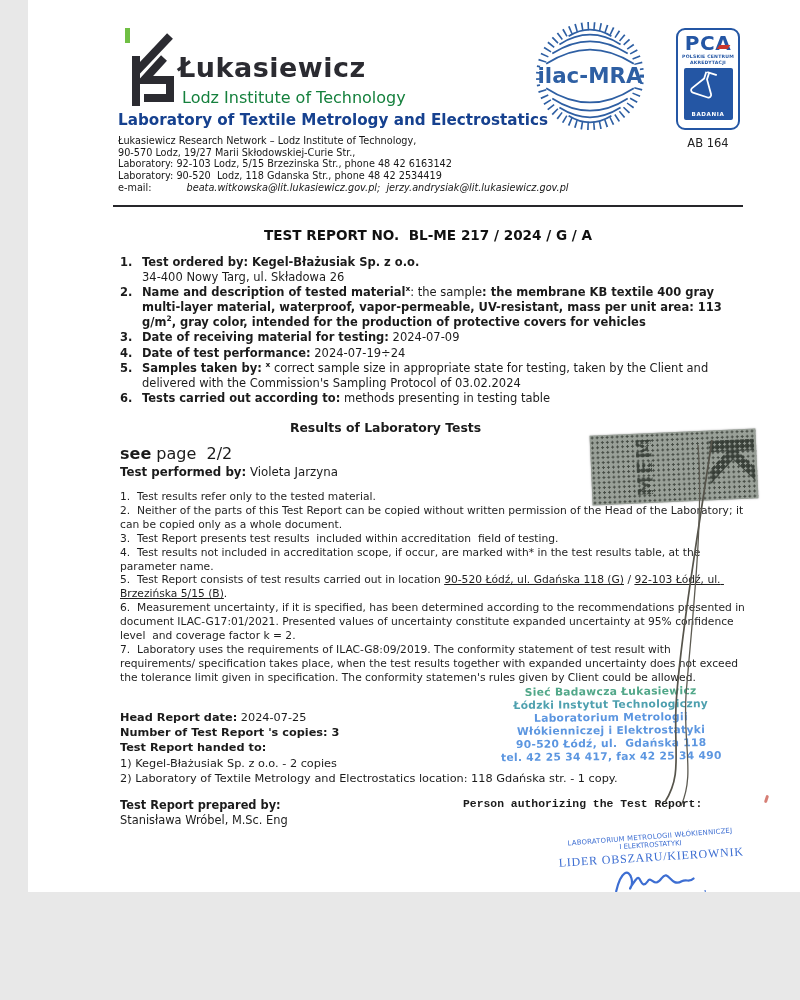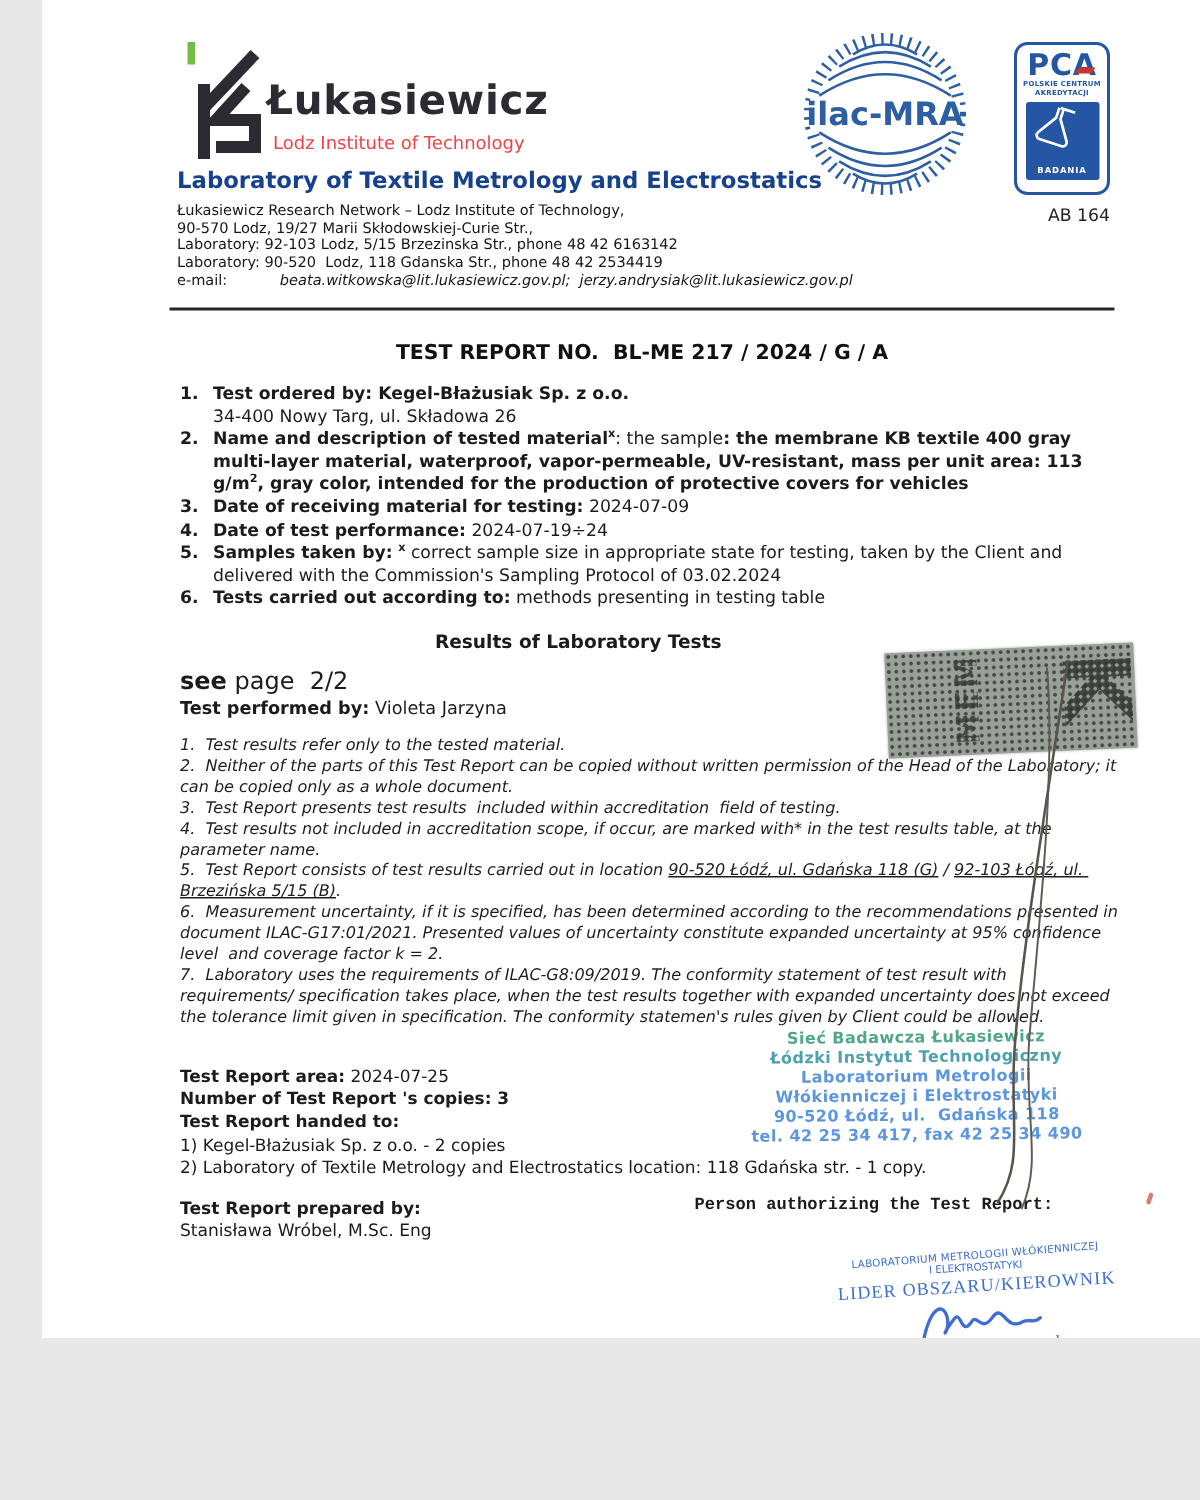--- a/index.html
+++ b/index.html
@@ -3,48 +3,48 @@
 <meta charset="utf-8">
 <style>
   html,body{margin:0;padding:0;background:#e8e8e8;}
   .page{position:relative;width:800px;height:892px;background:#ffffff;
         font-family:"DejaVu Sans",sans-serif;color:#1b1b1b;overflow:hidden;margin-left:28px;}
   [data-bind]{white-space:pre-wrap;}
 
   
   .logo-mark{position:absolute;left:92px;top:26px;}
   .logo-title{position:absolute;left:150px;top:52px;font-size:27px;font-weight:bold;color:#2b2b31;letter-spacing:0.5px;}
-  .logo-sub{position:absolute;left:154px;top:88px;font-size:12px;color:#ef4444;}
+  .logo-sub{position:absolute;left:154px;top:88px;font-size:16px;color:#15803d;}
   .lab-title{position:absolute;left:90px;top:111px;font-size:15.2px;font-weight:bold;color:#16418f;}
   .addr{position:absolute;left:90px;top:135px;font-size:9.7px;line-height:11.7px;color:#161616;}
   .addr .email-line em{font-style:italic;padding-left:32px;}
   .ilac{position:absolute;left:508px;top:22px;}
   .pca-box{position:absolute;left:648px;top:28px;width:64px;height:102px;border:2.5px solid #2456a4;border-radius:9px;
            background:#fff;box-sizing:border-box;text-align:center;}
   .pca-acronym{font-size:20px;font-weight:bold;color:#2456a4;line-height:22px;margin-top:2px;letter-spacing:0.5px;position:relative;}
   .pca-red{position:absolute;right:9px;top:15px;width:11px;height:4px;background:#c8372d;transform:skewX(-35deg);}
   .pca-line{font-size:4.6px;font-weight:bold;color:#2456a4;line-height:5.6px;letter-spacing:0.2px;}
   .pca-blue{margin:3px auto 0;width:49px;height:52px;background:#2456a4;border-radius:2px;position:relative;}
   .pca-badge{position:absolute;bottom:3px;width:100%;text-align:center;font-size:5.6px;font-weight:bold;color:#fff;letter-spacing:0.6px;}
-  .ab164{position:absolute;left:648px;top:136px;width:64px;text-align:right;font-size:11.5px;color:#222;}
+  .ab164{position:absolute;left:648px;top:136px;width:64px;text-align:center;font-size:11.5px;color:#222;}
   .top-rule{position:absolute;left:85px;top:205px;width:630px;height:2.3px;background:#26262a;}
 
   
   .title{position:absolute;left:85px;top:227px;width:630px;text-align:center;font-size:13.6px;font-weight:bold;color:#111;}
   .items{position:absolute;left:92px;top:255px;width:624px;font-size:11.5px;line-height:15.1px;}
   .item{display:flex;}
   .item .num{width:22px;font-weight:bold;flex:0 0 22px;}
   .item .body{flex:1;}
   .b{font-weight:bold;}
   sup{font-size:7.5px;font-weight:bold;vertical-align:super;line-height:0;}
   .results-heading{position:absolute;left:85px;top:420px;width:545px;text-align:center;font-size:12.4px;font-weight:bold;}
   .see-page{position:absolute;left:92px;top:444px;font-size:16px;}
   .performed{position:absolute;left:92px;top:465px;font-size:11.8px;}
 
-  .notes{position:absolute;left:92px;top:490px;width:627px;font-size:10.7px;font-style:italic;line-height:13.9px;color:#1e1e1e;}
+  .notes{position:absolute;left:92px;top:490px;width:627px;font-size:10.7px;line-height:13.9px;color:#1e1e1e;}
   .notes p{margin:0;}
   .u{text-decoration:underline;}
 
   
   .patch{position:absolute;left:563px;top:432px;width:166px;height:70px;background-color:#99a098;
          background-image:radial-gradient(#454b44 1.25px,transparent 1.35px);background-size:5px 5px;
          transform:rotate(-2.5deg);overflow:hidden;box-shadow:0 0 2px rgba(0,0,0,.35);}
   .patch-vert{position:absolute;left:42px;top:4px;writing-mode:vertical-rl;transform:rotate(180deg);
               font-size:21px;font-weight:bold;color:#343b34;letter-spacing:1px;opacity:.85;}
   .patch-k{position:absolute;right:2px;top:-8px;font-size:62px;font-weight:900;color:#333a33;
@@ -204,21 +204,21 @@
   <div class="stamp-green">
     <div class="sg-0" data-bind="stamp_green.lines.0">Sieć Badawcza Łukasiewicz</div>
     <div class="sg-1" data-bind="stamp_green.lines.1">Łódzki Instytut Technologiczny</div>
     <div class="sg-2" data-bind="stamp_green.lines.2">Laboratorium Metrologii</div>
     <div class="sg-3" data-bind="stamp_green.lines.3">Włókienniczej i Elektrostatyki</div>
     <div class="sg-4" data-bind="stamp_green.lines.4">90-520 Łódź, ul.  Gdańska 118</div>
     <div class="sg-5" data-bind="stamp_green.lines.5">tel. 42 25 34 417, fax 42 25 34 490</div>
   </div>
 
   <div class="meta">
-    <div><span class="b" data-bind="meta.date_label">Test Report area:</span><span data-bind="meta.date_value"> 2024-07-25</span></div>
+    <div><span class="b" data-bind="meta.date_label">Head Report date:</span><span data-bind="meta.date_value"> 2024-07-25</span></div>
     <div class="b" data-bind="meta.copies">Number of Test Report 's copies: 3</div>
     <div class="b" data-bind="meta.handed">Test Report handed to:</div>
     <div data-bind="meta.handed1">1) Kegel-Błażusiak Sp. z o.o. - 2 copies</div>
     <div data-bind="meta.handed2">2) Laboratory of Textile Metrology and Electrostatics location: 118 Gdańska str. - 1 copy.</div>
   </div>
 
   <div class="prepared">
     <div class="b" data-bind="signatures.prepared_label">Test Report prepared by:</div>
     <div data-bind="signatures.prepared_name">Stanisława Wróbel, M.Sc. Eng</div>
   </div>

